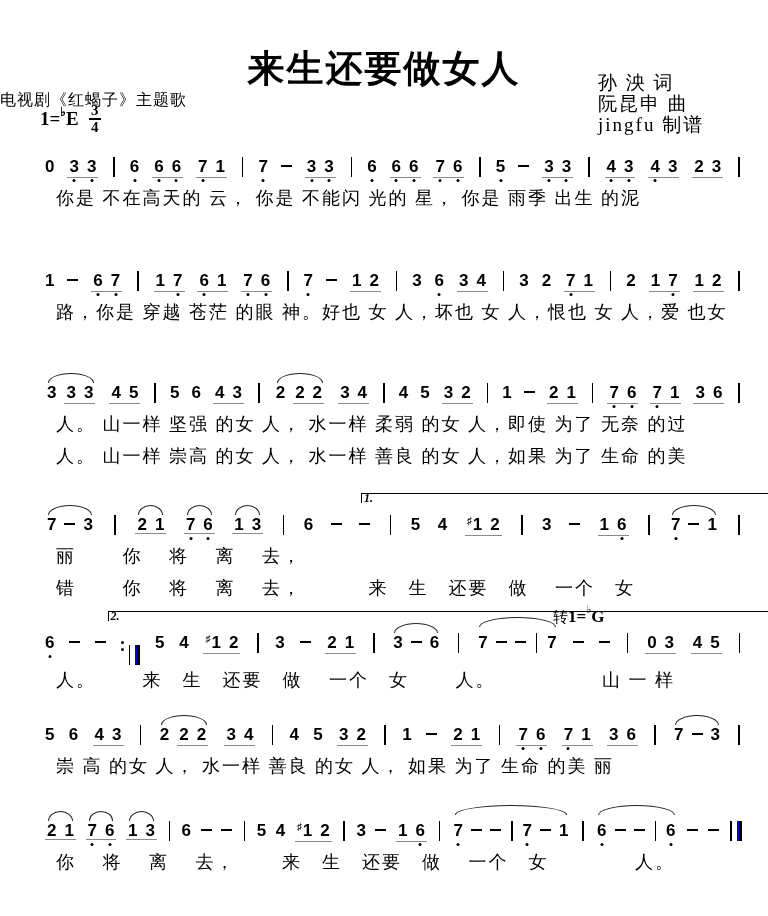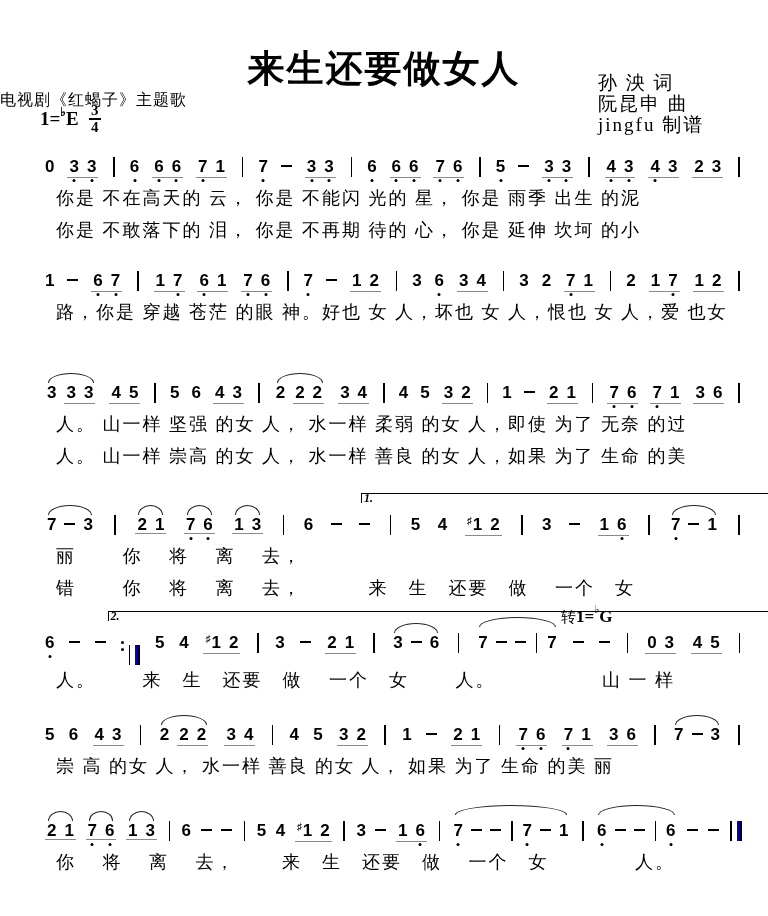--- a/index.html
+++ b/index.html
@@ -134,21 +134,20 @@
               <span class="note">3</span>
             </span>
             <span class="grp">
               <span class="note">2</span>
               <span class="note">3</span>
             </span>
             <span class="barline"></span>
           </div>
         </div>
         <div class="lyric">你是 不在高天的 云，  你是 不能闪 光的  星，  你是 雨季 出生 的泥</div>
-        <div class="lyric">你是 不敢落下的 泪，  你是 不再期 待的  心，  你是 延伸 坎坷 的小</div>
       </div>
       <div class="system s1">
         <div class="musicwrap">
           <div class="music">
             <span class="note">1</span>
             <span class="dash"></span>
             <span class="grp">
               <span class="note lo">6</span>
               <span class="note lo">7</span>
             </span>
@@ -319,21 +318,21 @@
           </div>
         </div>
         <div class="lyric">丽　　 你　 将　 离　 去，</div>
         <div class="lyric">错　　 你　 将　 离　 去，　　　 来　生　还要　做　 一个　女</div>
       </div>
       <div class="system s4">
         <div class="musicwrap">
           <div class="volta" style="left: 14%; width: 86%; top: -3px;">
             <span>2.</span>
           </div>
-          <div class="mod" style="left: 72%; top: -7px; margin-left: 8px;"><span>转</span><b>1=</b><span class="flat">♭</span><b>G</b></div>
+          <div class="mod" style="left: 72%; top: -7px;"><span>转</span><b>1=</b><span class="flat">♭</span><b>G</b></div>
           <div class="music">
             <span class="note lo">6</span>
             <span class="dash"></span>
             <span class="dash"></span>
             <span class="rpt">
               <span class="dots">
                 <i></i>
                 <i></i>
               </span>
               <span class="barline"></span>

